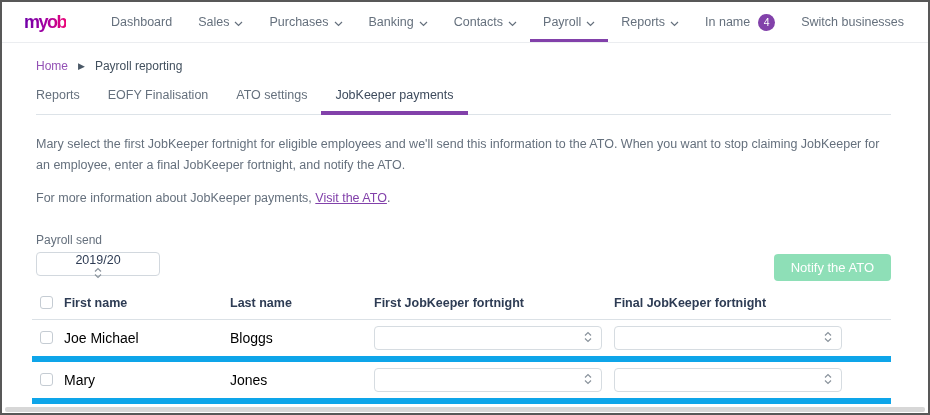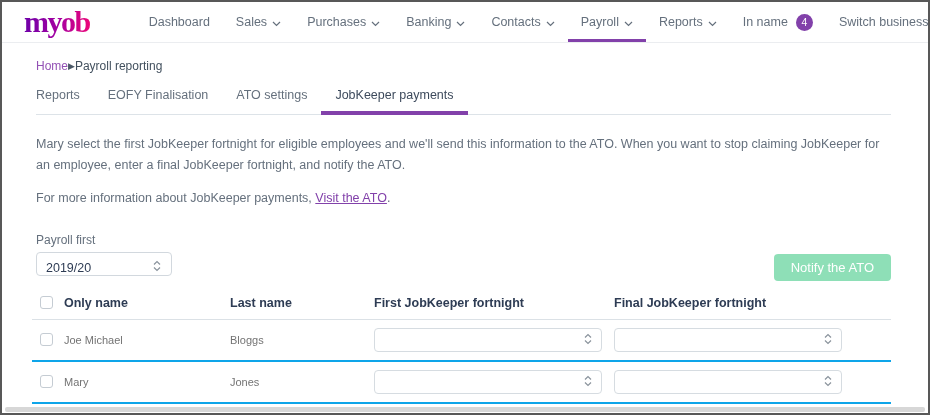--- a/index.html
+++ b/index.html
@@ -15,27 +15,26 @@
   
   .topnav {
     height:41px;
     display:flex; align-items:stretch;
     border-bottom:1px solid #ebedf0;
     padding:0 20px 0 22px;
     background:#fff;
   }
   .logo {
     align-self:center;
-    font-size:30px; font-weight:bold; letter-spacing:-1.5px;
+    font-size:18px; font-weight:bold; letter-spacing:-1.5px;
     background:linear-gradient(90deg,#6e00a8 0%, #a800a0 55%, #ec0677 100%);
     -webkit-background-clip:text; background-clip:text;
     color:transparent;
-    margin-right:46px;
-    cursor:pointer;
-    font-family:Liberation Serif, serif;
+    margin-right:32px;
+    cursor:pointer;
   }
   .nav-items { display:flex; align-items:stretch; }
   .nav-item {
     display:flex; align-items:center; gap:5px;
     font-size:12.5px; color:#65707d;
     padding:0 13px;
     cursor:pointer;
     position:relative;
     white-space:nowrap;
   }
@@ -45,21 +44,21 @@
     background:#8241aa; color:#fff;
     width:17px; height:17px; border-radius:50%;
     display:inline-flex; align-items:center; justify-content:center;
     font-size:10.5px; margin-left:3px;
   }
   .chev { display:inline-block; margin-top:2px; }
   
   .breadcrumb {
     padding:16px 0 0 34px;
     font-size:12px; color:#42505e;
-    display:flex; align-items:center; 
+    display:flex; align-items:center; gap:10px;
   }
   .breadcrumb .home { color:#9351b5; cursor:pointer; }
   .breadcrumb .sep { font-size:9px; color:#4a5866; }
   .page-title {
     margin:13px 0 0 34px;
     font-size:20px; font-weight:500; color:#2e3c54;
   }
   
   .tabs {
     margin:15px 37px 0 34px;
@@ -78,27 +77,28 @@
     margin-bottom:-1px;
   }
   
   .intro { margin:19px 37px 0 34px; font-size:12.5px; color:#65707d; line-height:1.7; }
   .intro p + p { margin-top:11px; }
   .ato-link { color:#8241aa; text-decoration:underline; cursor:pointer; }
   
   .controls { margin:24px 37px 0 34px; position:relative; height:46px; }
   .field-label { font-size:12px; color:#65707d; margin-bottom:5px; }
   .select-box {
-    width:136px; height:24px;
+    width:124px; height:24px;
     border:1px solid #d2d8de; border-radius:4px;
     background:#fff;
-    display:flex; align-items:flex-end; justify-content:space-between;
+    display:flex; align-items:center; justify-content:space-between;
     padding:0 9px;
     font-size:12.5px; color:#2e3c54;
     cursor:pointer;
+    flex-direction:column;
   }
   .btn-notify {
     position:absolute; right:0; bottom:-2px;
     background:#8edfb7; color:#fff;
     border:none; border-radius:4px;
     font-family:"Liberation Sans", sans-serif;
     font-size:13px; padding:6px 17px;
     cursor:pointer;
   }
   
@@ -106,21 +106,21 @@
   .t-row {
     display:grid;
     grid-template-columns:32px 166px 144px 240px 1fr;
     align-items:center;
   }
   .t-head {
     font-weight:bold; font-size:12.5px; color:#2e3c54;
     padding:4px 0 9px 0;
     border-bottom:1px solid #dbe1e6;
   }
-  .t-body-row { height:42px; border-bottom:2px solid #0ea5e9; font-size:11px; color:#737373; }
+  .t-body-row { height:42px; border-bottom:6px solid #0ea5e9; font-size:14px; color:#000000; }
   .checkbox {
     width:13px; height:13px;
     border:1px solid #c5ccd3; border-radius:3px;
     background:#fff; margin-left:8px;
     cursor:pointer;
   }
   .row-select {
     width:228px; height:24px;
     border:1px solid #d6dce1; border-radius:4px;
     background:#fff;
@@ -207,37 +207,37 @@
     <div class="tab">ATO settings</div>
     <div class="tab active">JobKeeper payments</div>
   </div>
 
   <div class="intro">
     <p>Mary select the first JobKeeper fortnight for eligible employees and we'll send this information to the ATO. When you want to stop claiming JobKeeper for an employee, enter a final JobKeeper fortnight, and notify the ATO.</p>
     <p><span>For more information about JobKeeper payments, </span><span class="ato-link">Visit the ATO</span><span>.</span></p>
   </div>
 
   <div class="controls">
-    <div class="field-label">Payroll first</div>
+    <div class="field-label">Payroll send</div>
     <div class="select-box">
       <span>2019/20</span>
       <span><svg width="10" height="12" viewBox="0 0 10 12">
             <path d="M2 4.5L5 1.5l3 3" stroke="#8a939c" stroke-width="1.2" fill="none"></path>
             <path d="M2 7.5l3 3 3-3" stroke="#8a939c" stroke-width="1.2" fill="none"></path>
           </svg></span>
     </div>
     <button class="btn-notify">Notify the ATO</button>
   </div>
 
   <div class="jk-table">
     <div class="t-row t-head">
       <div>
           <div class="checkbox"></div>
         </div>
-      <div>Only name</div>
+      <div>First name</div>
       <div>Last name</div>
       <div>First JobKeeper fortnight</div>
       <div>Final JobKeeper fortnight</div>
     </div>
 
     <div class="t-row t-body-row">
       <div>
           <div class="checkbox"></div>
         </div>
       <div>Joe Michael</div>

